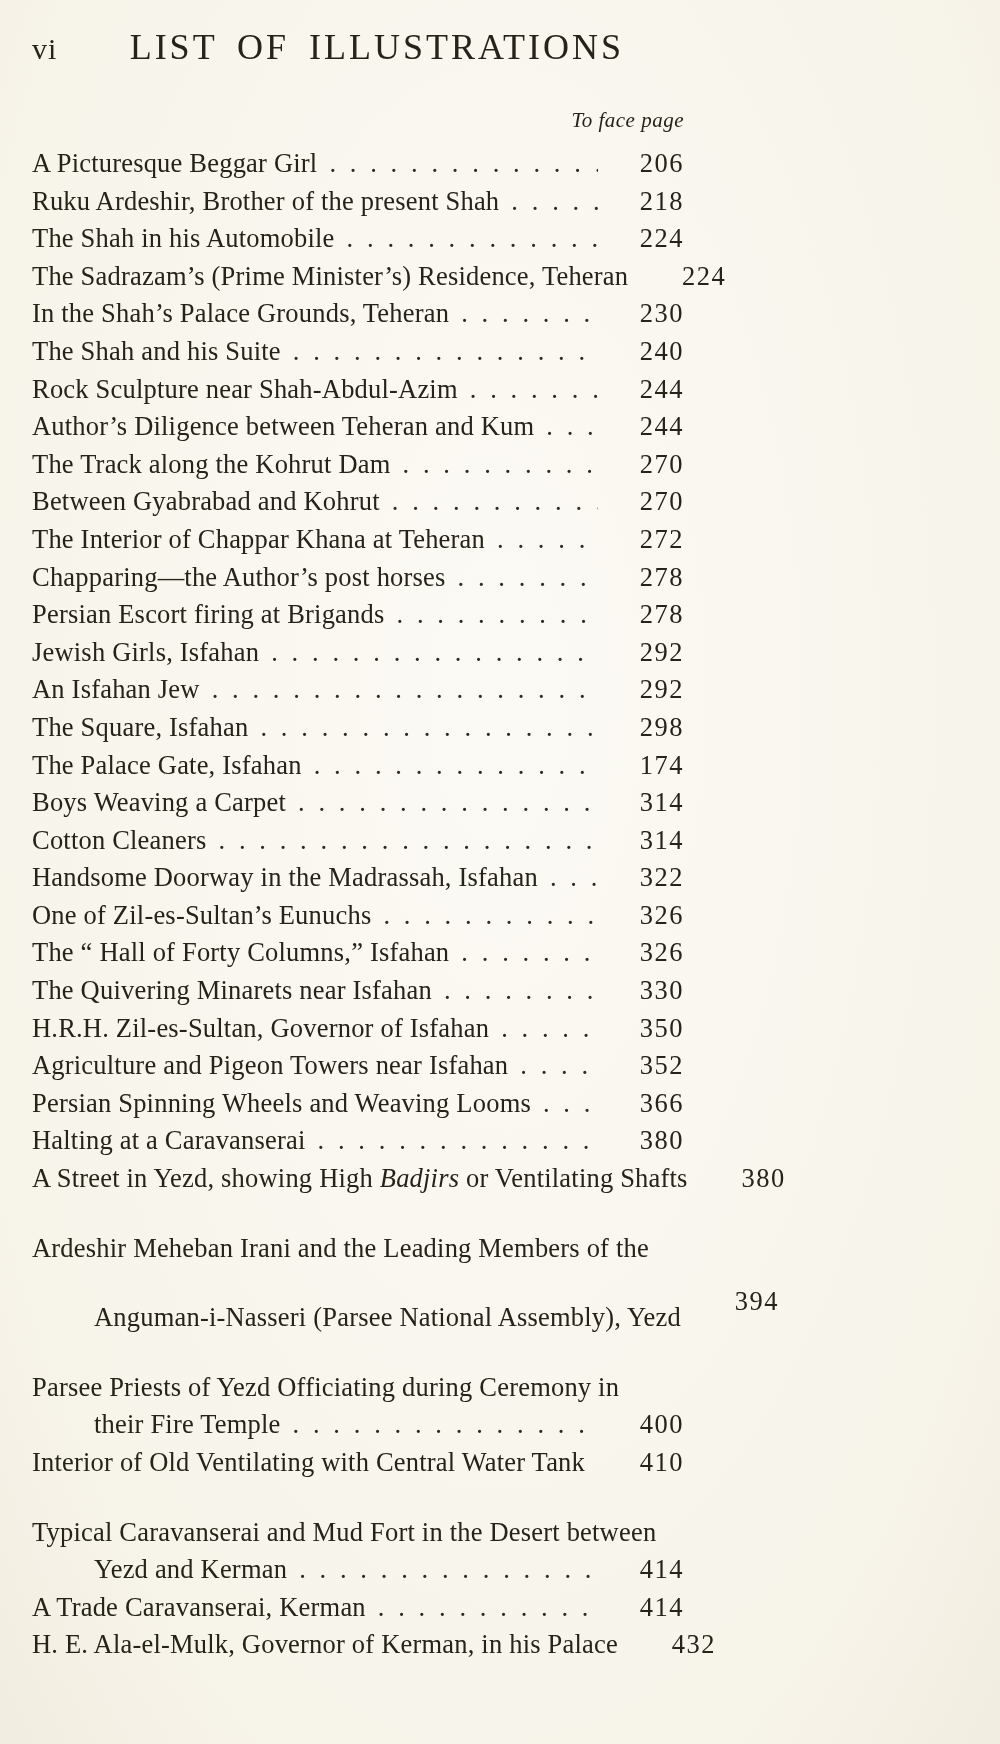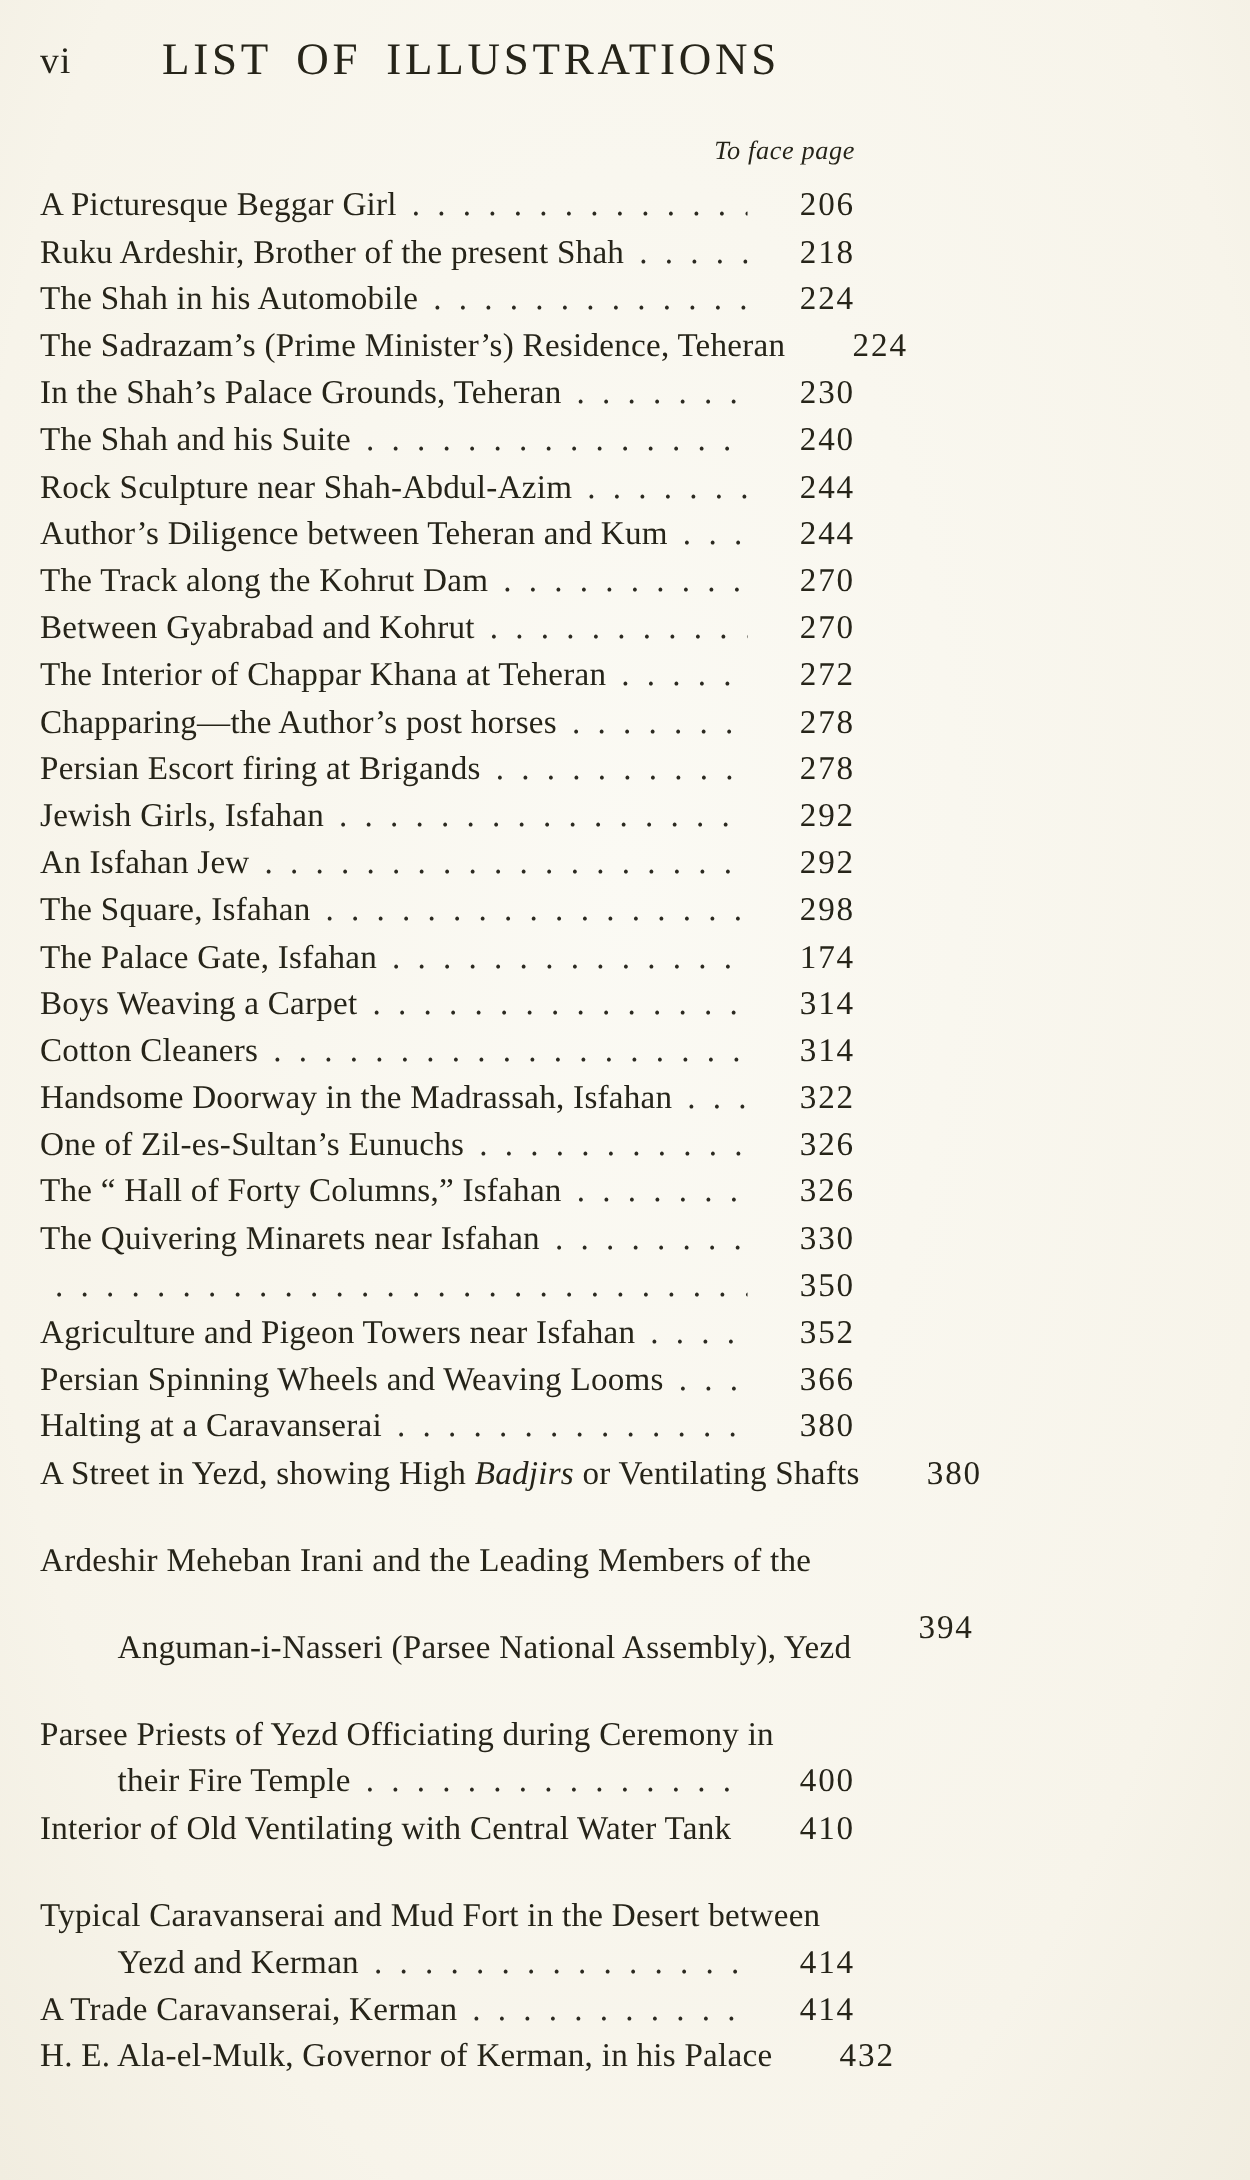--- a/index.html
+++ b/index.html
@@ -225,20 +225,21 @@
         <span class="title">The “ Hall of Forty Columns,” Isfahan</span>
         <span class="leader">................................................................................</span>
         <span class="page">326</span>
       </div>
       <div class="row haspage">
         <span class="title">The Quivering Minarets near Isfahan</span>
         <span class="leader">................................................................................</span>
         <span class="page">330</span>
       </div>
       <div class="row haspage">
+        <span class="title">H.R.H. Zil-es-Sultan, Governor of Isfahan</span>
         <span class="leader">................................................................................</span>
         <span class="page">350</span>
       </div>
       <div class="row haspage">
         <span class="title">Agriculture and Pigeon Towers near Isfahan</span>
         <span class="leader">................................................................................</span>
         <span class="page">352</span>
       </div>
       <div class="row haspage">
         <span class="title">Persian Spinning Wheels and Weaving Looms</span>

